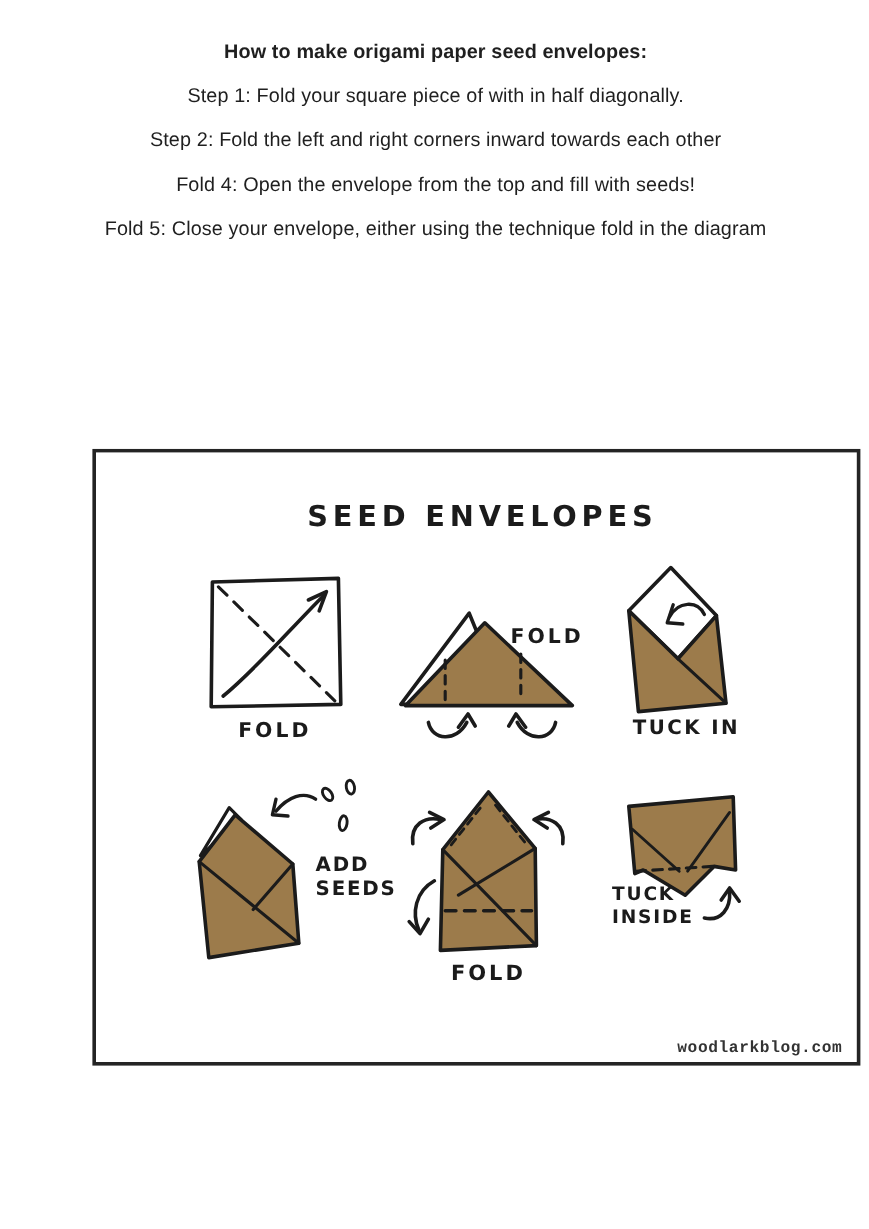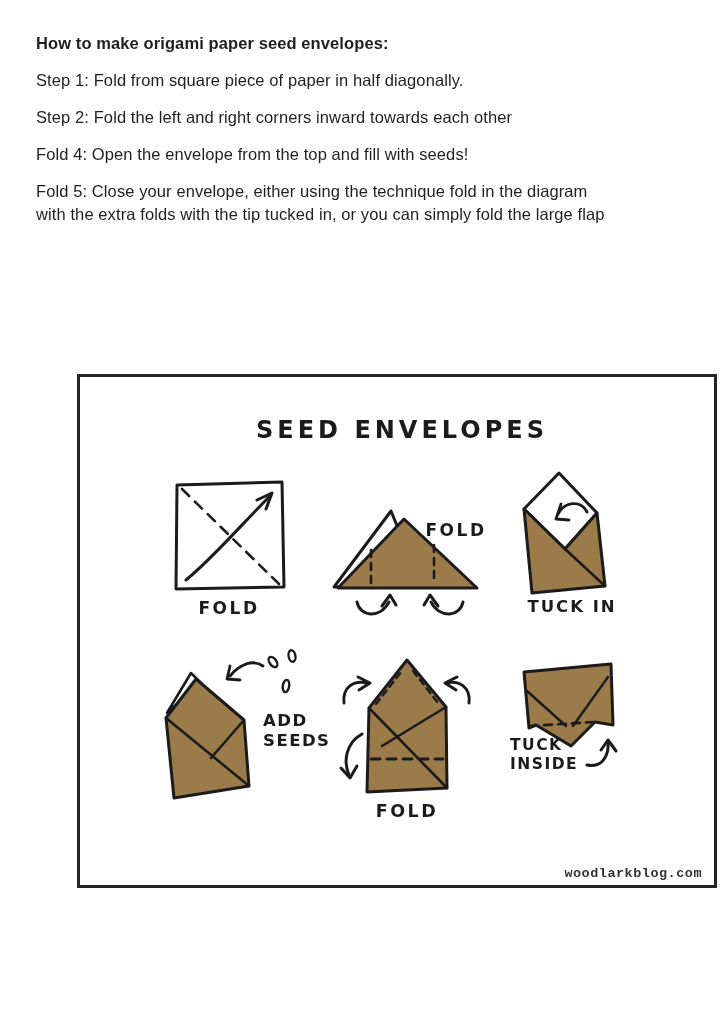--- a/index.html
+++ b/index.html
@@ -1,45 +1,45 @@
 <!DOCTYPE html>
 <html><head>
 <meta charset="utf-8">
 <style>
   html,body { margin:0; padding:0; background:#ffffff; }
   .page {
     position:relative; width:724px; height:1024px; background:#ffffff;
-    font-family:"Liberation Sans", sans-serif; color:#1f1f1f; overflow:hidden;
+    font-family:"Liberation Sans", sans-serif; color:#1f1f1f; overflow:hidden;text-align:center;
   }
   .content { position:absolute; left:36px; top:32px; width:654px; }
   .content h1 { font-size:16.5px; line-height:23px; margin:0 0 14px 0; font-weight:700; letter-spacing:.1px; }
   .step { font-size:16.5px; line-height:23px; margin:0 0 14px 0; letter-spacing:.1px; }
   .step strong { font-weight:400; }
   .step .line { display:block; }
   .diagram { position:absolute; left:43px; top:374px; width:708px; height:515px; margin:0; }
   .diagram svg { display:block; width:100%; height:100%; }
   .hand { font-family:"DejaVu Sans", sans-serif; font-weight:600; fill:#1b1b1b; }
   .credit { font-family:"Liberation Mono", monospace; font-weight:700; fill:#333333; }
 </style>
 </head>
 <body>
 
 <div class="page">
 
   <div class="content">
     <h1>How to make origami paper seed envelopes:</h1>
 
-    <p class="step"><strong>Step 1:</strong><span> Fold from square piece of paper in half diagonally.</span></p>
+    <p class="step"><strong>Step 1:</strong><span> Fold your square piece of with in half diagonally.</span></p>
 
     <p class="step"><strong>Step 2:</strong><span> Fold the left and right corners inward towards each other</span></p>
 
 
     <p class="step"><strong>Fold 4:</strong><span> Open the envelope from the top and fill with seeds!</span></p>
 
-    <p class="step"><strong>Fold 5:</strong><span> Close your envelope, either using the technique fold in the diagram</span><span class="line">with the extra folds with the tip tucked in, or you can simply fold the large flap</span></p>
+    <p class="step"><strong>Fold 5:</strong><span> Close your envelope, either using the technique fold in the diagram</span></p>
   </div>
 
   <figure class="diagram">
     <svg viewBox="0 0 640 515" xmlns="http://www.w3.org/2000/svg">
 
       <rect x="1.5" y="1.5" width="637" height="511" fill="#ffffff" stroke="#242424" stroke-width="3"></rect>
 
       <text class="hand" x="325" y="64" text-anchor="middle" font-size="24" letter-spacing="4">SEED ENVELOPES</text>
 
       <g stroke="#1b1b1b" stroke-linecap="round" stroke-linejoin="round" fill="none">

